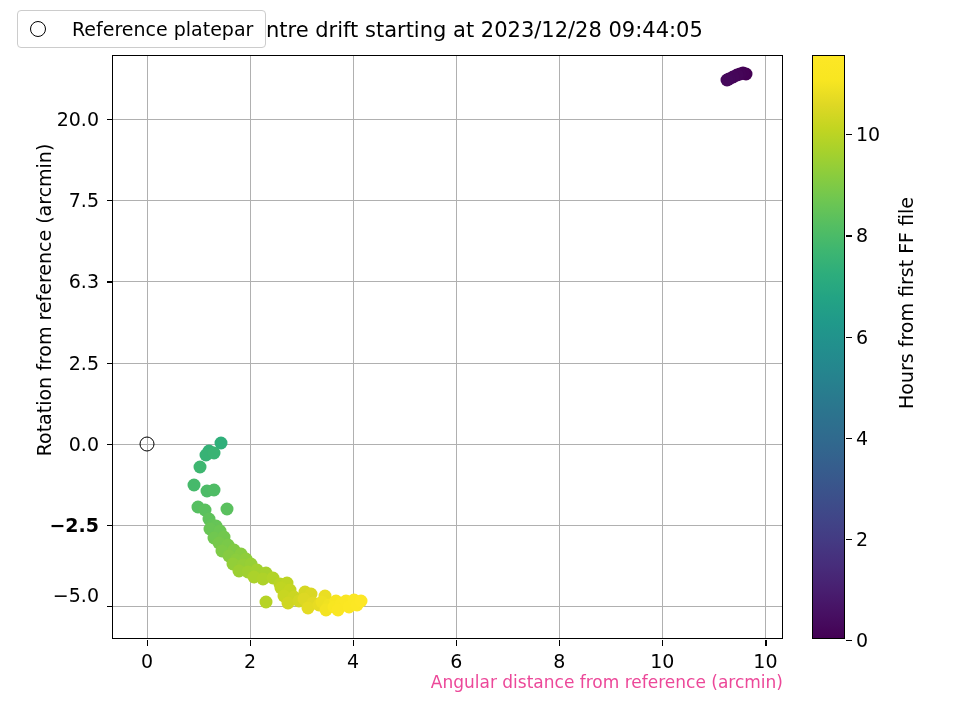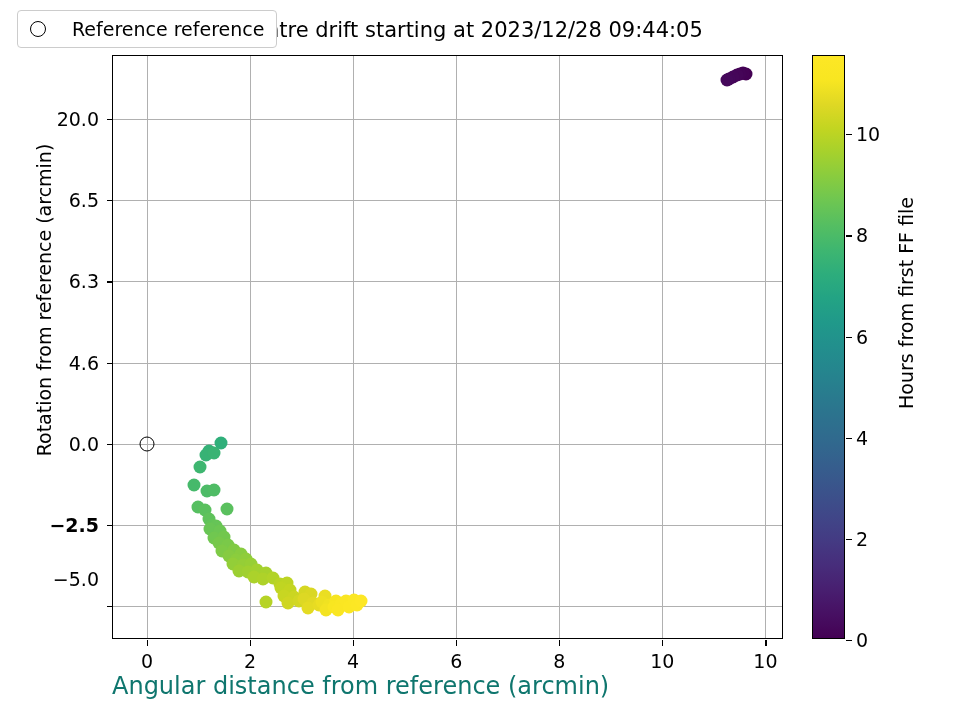--- a/index.html
+++ b/index.html
@@ -80,23 +80,23 @@
     color: #000000;
     transform: translate(-100%, -50%);
     white-space: nowrap;
   }
   
   #xlabel {
     position: absolute;
     left: 112px;
     top: 672px;
     width: 671px;
-    text-align: left;
-    font-size: 24px;
-    color: #0f766e;
+    text-align: right;
+    font-size: 17px;
+    color: #ec4899;
     white-space: nowrap;
   }
   #ylabel {
     position: absolute;
     left: -248px;
     top: 289px;
     width: 584px;
     text-align: center;
     font-size: 19px;
     color: #000000;
@@ -300,39 +300,39 @@
       <div class="ticklabel-x" style="left: 343.23px;">6</div>
       <div class="tick-x" style="left: 446.303px;"></div>
       <div class="ticklabel-x" style="left: 446.303px;">8</div>
       <div class="tick-x" style="left: 549.375px;"></div>
       <div class="ticklabel-x" style="left: 549.375px;">10</div>
       <div class="tick-x" style="left: 652.447px;"></div>
       <div class="ticklabel-x" style="left: 652.447px;">10</div>
       <div class="tick-y" style="top: 63.2667px;"></div>
       <div class="ticklabel-y" style="top: 63.2667px;">20.0</div>
       <div class="tick-y" style="top: 144.378px;"></div>
-      <div class="ticklabel-y" style="top: 144.378px;">6.5</div>
+      <div class="ticklabel-y" style="top: 144.378px;">7.5</div>
       <div class="tick-y" style="top: 225.489px;"></div>
       <div class="ticklabel-y" style="top: 225.489px;">6.3</div>
       <div class="tick-y" style="top: 306.6px;"></div>
-      <div class="ticklabel-y" style="top: 306.6px;">4.6</div>
+      <div class="ticklabel-y" style="top: 306.6px;">2.5</div>
       <div class="tick-y" style="top: 387.711px;"></div>
       <div class="ticklabel-y" style="top: 387.711px;">0.0</div>
       <div class="tick-y" style="top: 468.822px;"></div>
       <div class="ticklabel-y" style="top: 468.822px; font-weight: bold;">−2.5</div>
       <div class="tick-y" style="top: 549.933px;"></div>
-      <div class="ticklabel-y" style="top: 523px;">−5.0</div>
+      <div class="ticklabel-y" style="top: 539px;">−5.0</div>
     </div>
 
   <div id="xlabel">Angular distance from reference (arcmin)</div>
   <div id="ylabel">Rotation from reference (arcmin)</div>
 
   <div id="legend">
     <span class="legend-swatch"></span>
-    <span class="legend-text">Reference reference</span>
+    <span class="legend-text">Reference platepar</span>
   </div>
 
   <div id="colorbar">
     <div id="colorbar-gradient" style="background: linear-gradient(to top, rgb(68, 1, 84) 0%, rgb(71, 16, 99) 4.17%, rgb(72, 31, 112) 8.33%, rgb(71, 45, 123) 12.5%, rgb(68, 58, 131) 16.67%, rgb(64, 70, 136) 20.83%, rgb(59, 82, 139) 25%, rgb(54, 93, 141) 29.17%, rgb(49, 104, 142) 33.33%, rgb(45, 113, 142) 37.5%, rgb(41, 123, 142) 41.67%, rgb(37, 133, 142) 45.83%, rgb(34, 143, 141) 50%, rgb(32, 153, 138) 54.17%, rgb(35, 163, 132) 58.33%, rgb(45, 173, 124) 62.5%, rgb(62, 182, 112) 66.67%, rgb(84, 190, 98) 70.83%, rgb(109, 198, 82) 75%, rgb(136, 204, 63) 79.17%, rgb(165, 209, 45) 83.33%, rgb(194, 213, 33) 87.5%, rgb(223, 216, 36) 91.67%, rgb(248, 230, 33) 95.83%, rgb(253, 231, 37) 100%);"></div>
   <div class="cb-tick" style="top: 584px;"></div>
       <div class="cb-ticklabel" style="top: 584px;">0</div>
       <div class="cb-tick" style="top: 482.874px;"></div>
       <div class="cb-ticklabel" style="top: 482.874px;">2</div>
       <div class="cb-tick" style="top: 381.749px;"></div>
       <div class="cb-ticklabel" style="top: 381.749px;">4</div>

